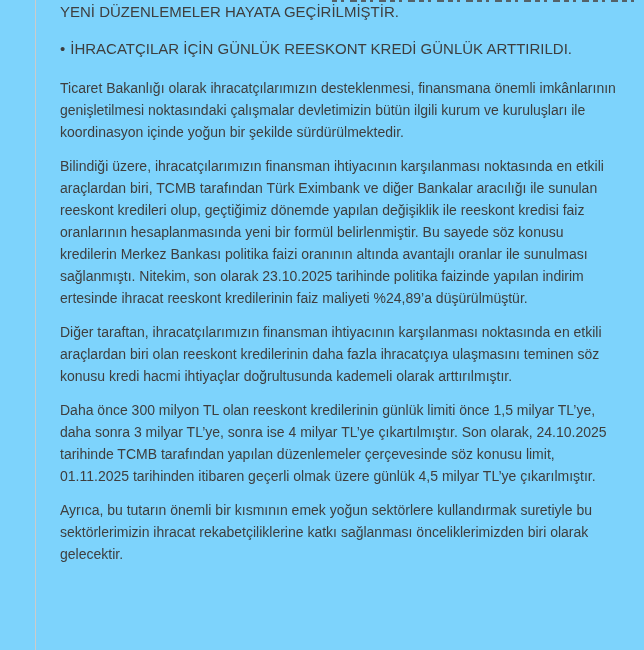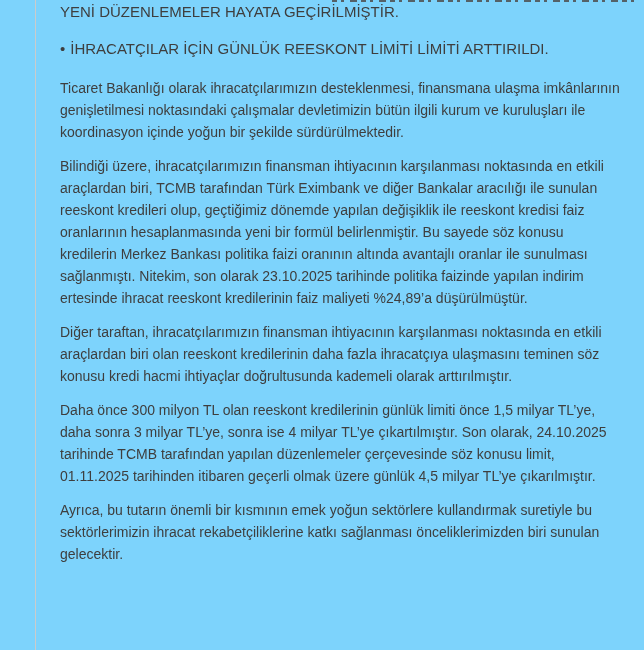--- a/index.html
+++ b/index.html
@@ -75,28 +75,28 @@
   <div class="vrule"></div>
 
   <div class="remnant"></div>
 
   <div class="content">
 
     <div class="heading">YENİ DÜZENLEMELER HAYATA GEÇİRİLMİŞTİR.</div>
 
     <div class="bullets">
       <div class="bullet-line">
-        <span class="bullet-char">•</span><span>İHRACATÇILAR İÇİN GÜNLÜK REESKONT LİMİTİ LİMİTİ ARTTIRILDI.</span>
+        <span class="bullet-char">•</span><span>İHRACATÇILAR İÇİN GÜNLÜK REESKONT KREDİ GÜNLÜK ARTTIRILDI.</span>
       </div>
     </div>
 
-    <p>Ticaret Bakanlığı olarak ihracatçılarımızın desteklenmesi, finansmana ulaşma imkânlarının genişletilmesi noktasındaki çalışmalar devletimizin bütün ilgili kurum ve kuruluşları ile koordinasyon içinde yoğun bir şekilde sürdürülmektedir.</p>
+    <p>Ticaret Bakanlığı olarak ihracatçılarımızın desteklenmesi, finansmana önemli imkânlarının genişletilmesi noktasındaki çalışmalar devletimizin bütün ilgili kurum ve kuruluşları ile koordinasyon içinde yoğun bir şekilde sürdürülmektedir.</p>
 
     <p>Bilindiği üzere, ihracatçılarımızın finansman ihtiyacının karşılanması noktasında en etkili araçlardan biri, TCMB tarafından Türk Eximbank ve diğer Bankalar aracılığı ile sunulan reeskont kredileri olup, geçtiğimiz dönemde yapılan değişiklik ile reeskont kredisi faiz oranlarının hesaplanmasında yeni bir formül belirlenmiştir. Bu sayede söz konusu kredilerin Merkez Bankası politika faizi oranının altında avantajlı oranlar ile sunulması sağlanmıştı. Nitekim, son olarak 23.10.2025 tarihinde politika faizinde yapılan indirim ertesinde ihracat reeskont kredilerinin faiz maliyeti %24,89’a düşürülmüştür.</p>
 
     <p>Diğer taraftan, ihracatçılarımızın finansman ihtiyacının karşılanması noktasında en etkili araçlardan biri olan reeskont kredilerinin daha fazla ihracatçıya ulaşmasını teminen söz konusu kredi hacmi ihtiyaçlar doğrultusunda kademeli olarak arttırılmıştır.</p>
 
     <p>Daha önce 300 milyon TL olan reeskont kredilerinin günlük limiti önce 1,5 milyar TL’ye, daha sonra 3 milyar TL’ye, sonra ise 4 milyar TL’ye çıkartılmıştır. Son olarak, 24.10.2025 tarihinde TCMB tarafından yapılan düzenlemeler çerçevesinde söz konusu limit, 01.11.2025 tarihinden itibaren geçerli olmak üzere günlük 4,5 milyar TL’ye çıkarılmıştır.</p>
 
-    <p>Ayrıca, bu tutarın önemli bir kısmının emek yoğun sektörlere kullandırmak suretiyle bu sektörlerimizin ihracat rekabetçiliklerine katkı sağlanması önceliklerimizden biri sunulan gelecektir.</p>
+    <p>Ayrıca, bu tutarın önemli bir kısmının emek yoğun sektörlere kullandırmak suretiyle bu sektörlerimizin ihracat rekabetçiliklerine katkı sağlanması önceliklerimizden biri olarak gelecektir.</p>
 
   </div>
 </div>
 
 </body></html>

